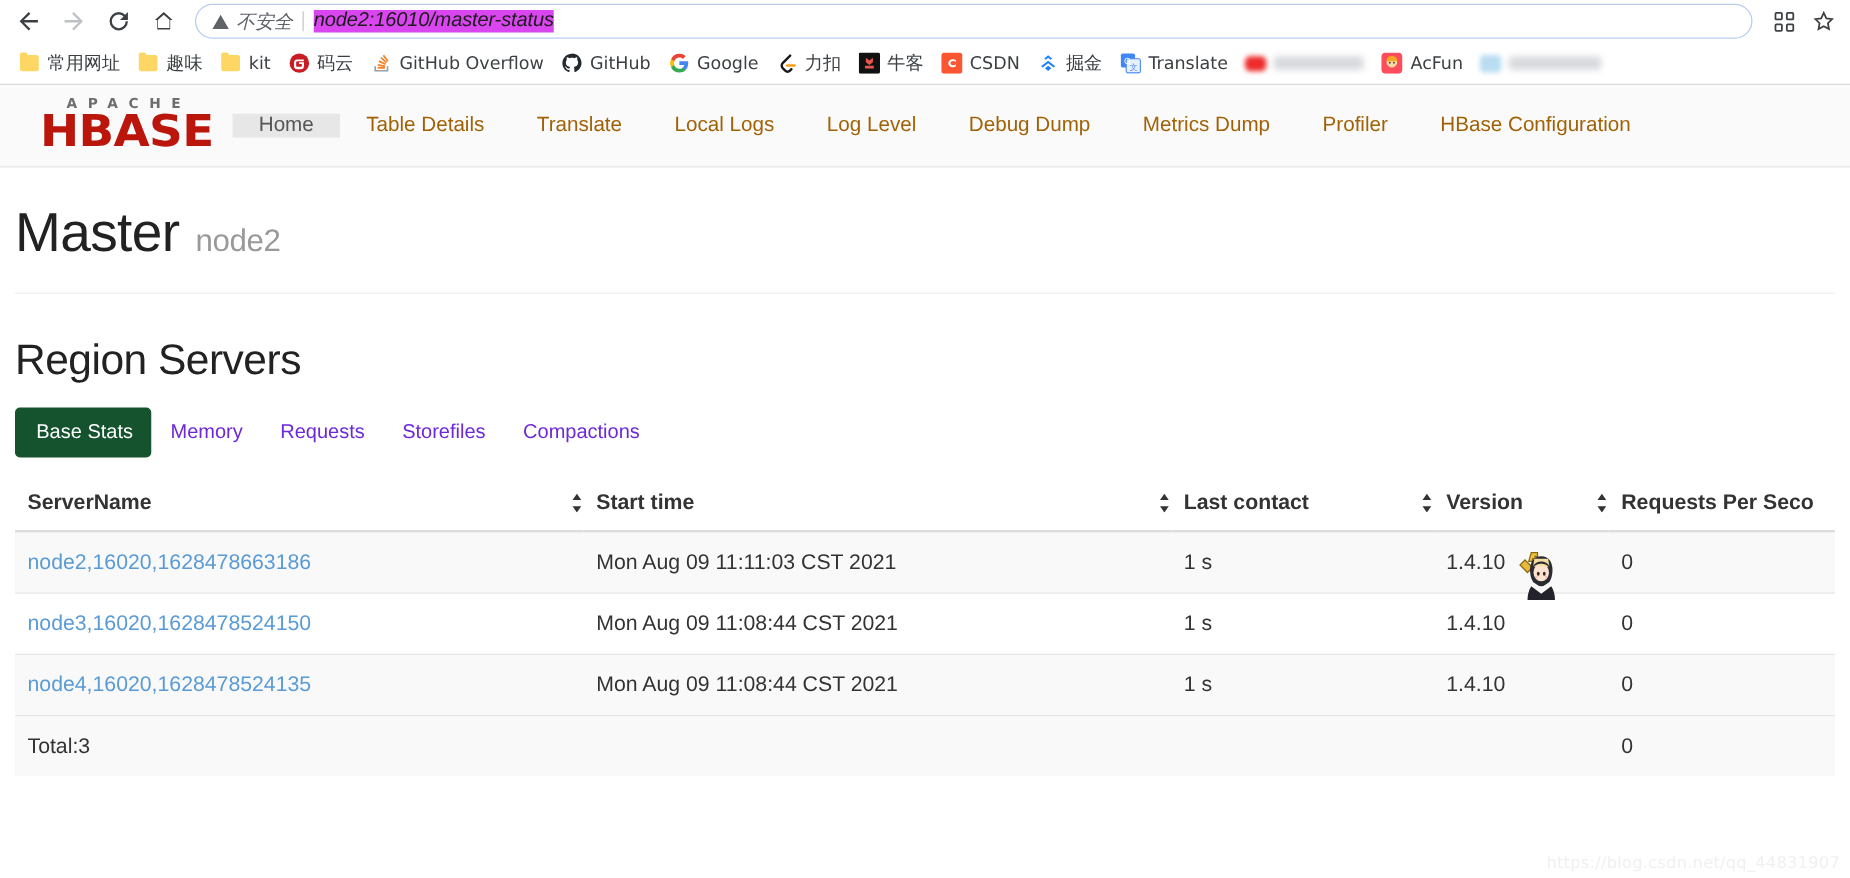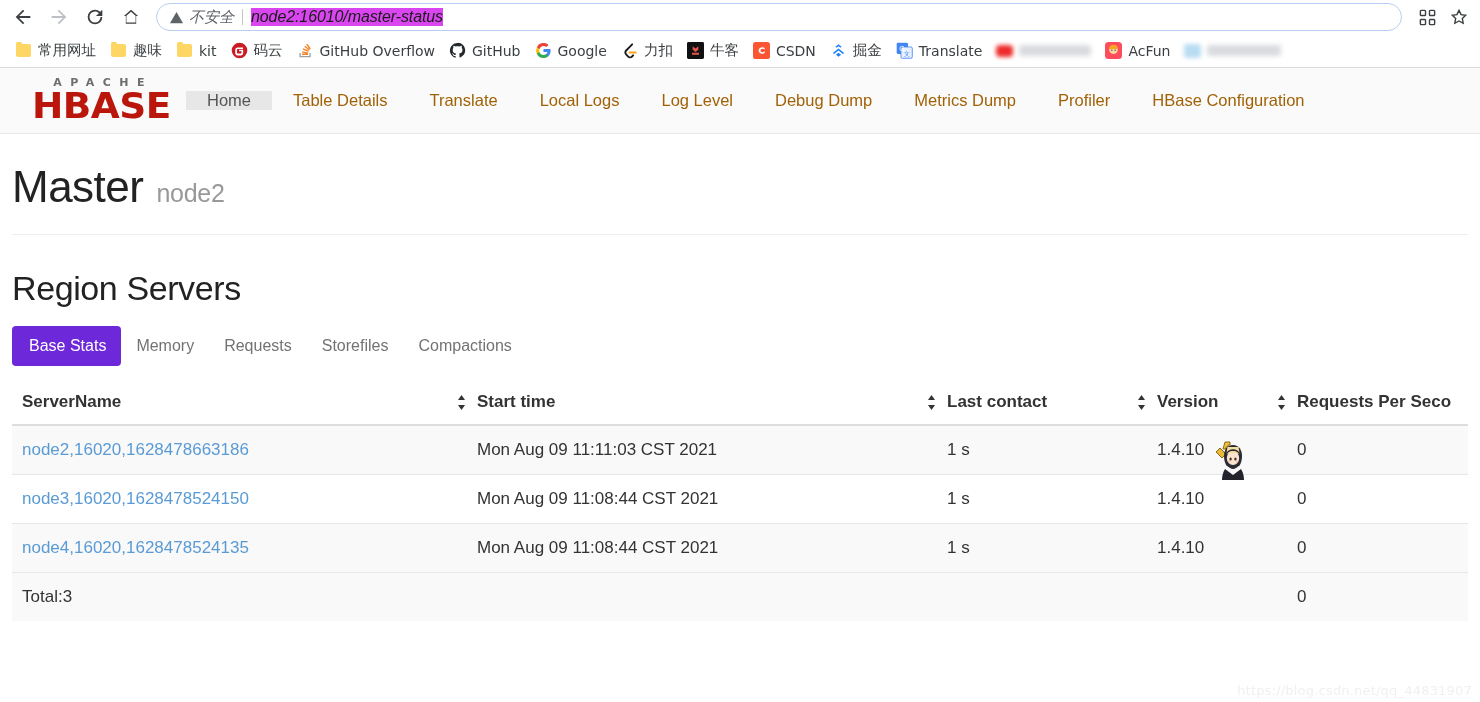--- a/index.html
+++ b/index.html
@@ -248,28 +248,28 @@
   }
 
   .tabs {
     display: flex;
     align-items: center;
     margin-top: 18px;
     gap: 0;
   }
   .tab {
     font-size: 16px;
-    color: #737373;
+    color: #6d28d9;
     padding: 11px 15px;
     border-radius: 4px;
     white-space: nowrap;
     text-decoration: none;
   }
   .tab.active {
-    background: #6d28d9;
+    background: #14532d;
     color: #ffffff;
     padding-left: 17px;
   }
 
   table.rs-table {
     width: 100%;
     border-collapse: collapse;
     margin-top: 18px;
     table-layout: fixed;
   }

